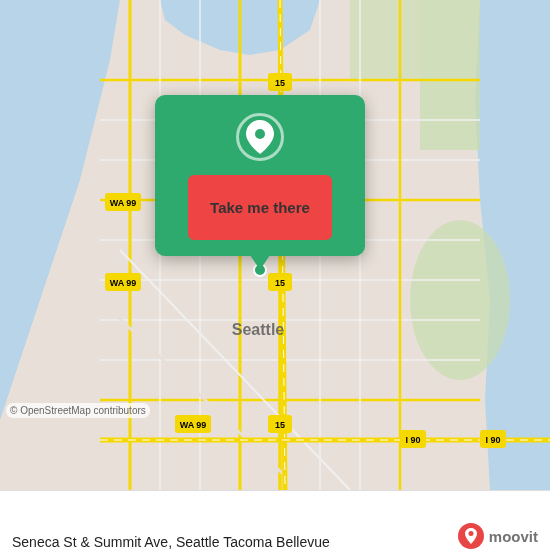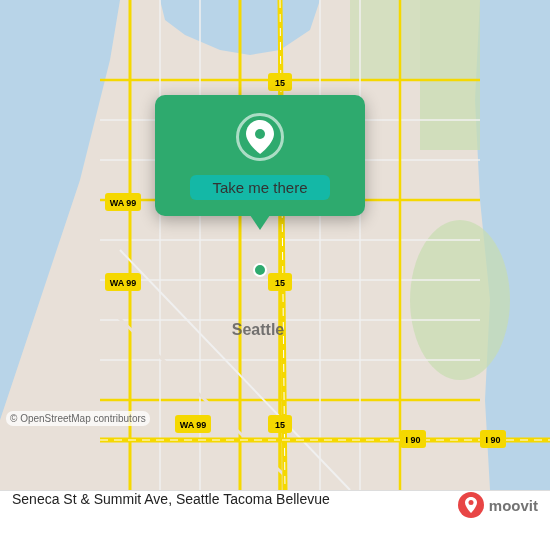--- a/index.html
+++ b/index.html
@@ -54,48 +54,48 @@
       height: 48px;
       border-radius: 50%;
       border: 3px solid rgba(255,255,255,0.6);
       display: flex;
       align-items: center;
       justify-content: center;
       margin-bottom: 14px;
     }
 
     #take-me-btn {
-      background: #14b8a6;
+      background: #ef4444;
       border: none;
       border-radius: 6px;
-      padding: 4px 22px;
+      padding: 24px 22px;
       font-size: 15px;
-      font-weight: 400;
+      font-weight: 700;
       color: #333;
       cursor: pointer;
       white-space: nowrap;
     }
 
     
     #bottom-bar {
       width: 550px;
       height: 60px;
       background: white;
       display: flex;
-      align-items: flex-start;
+      align-items: flex-end;
       padding: 0 12px;
       border-top: 1px solid #ddd;
       gap: 10px;
     }
 
     #attribution {
       font-size: 10px;
       color: #666;
       position: absolute;
-      bottom: 64px;
+      bottom: 72px;
       left: 6px;
       background: rgba(255,255,255,0.75);
       padding: 2px 4px;
       border-radius: 7px;
     }
 
     #location-text {
       font-size: 14px;
       color: #222;
       font-weight: 400;

